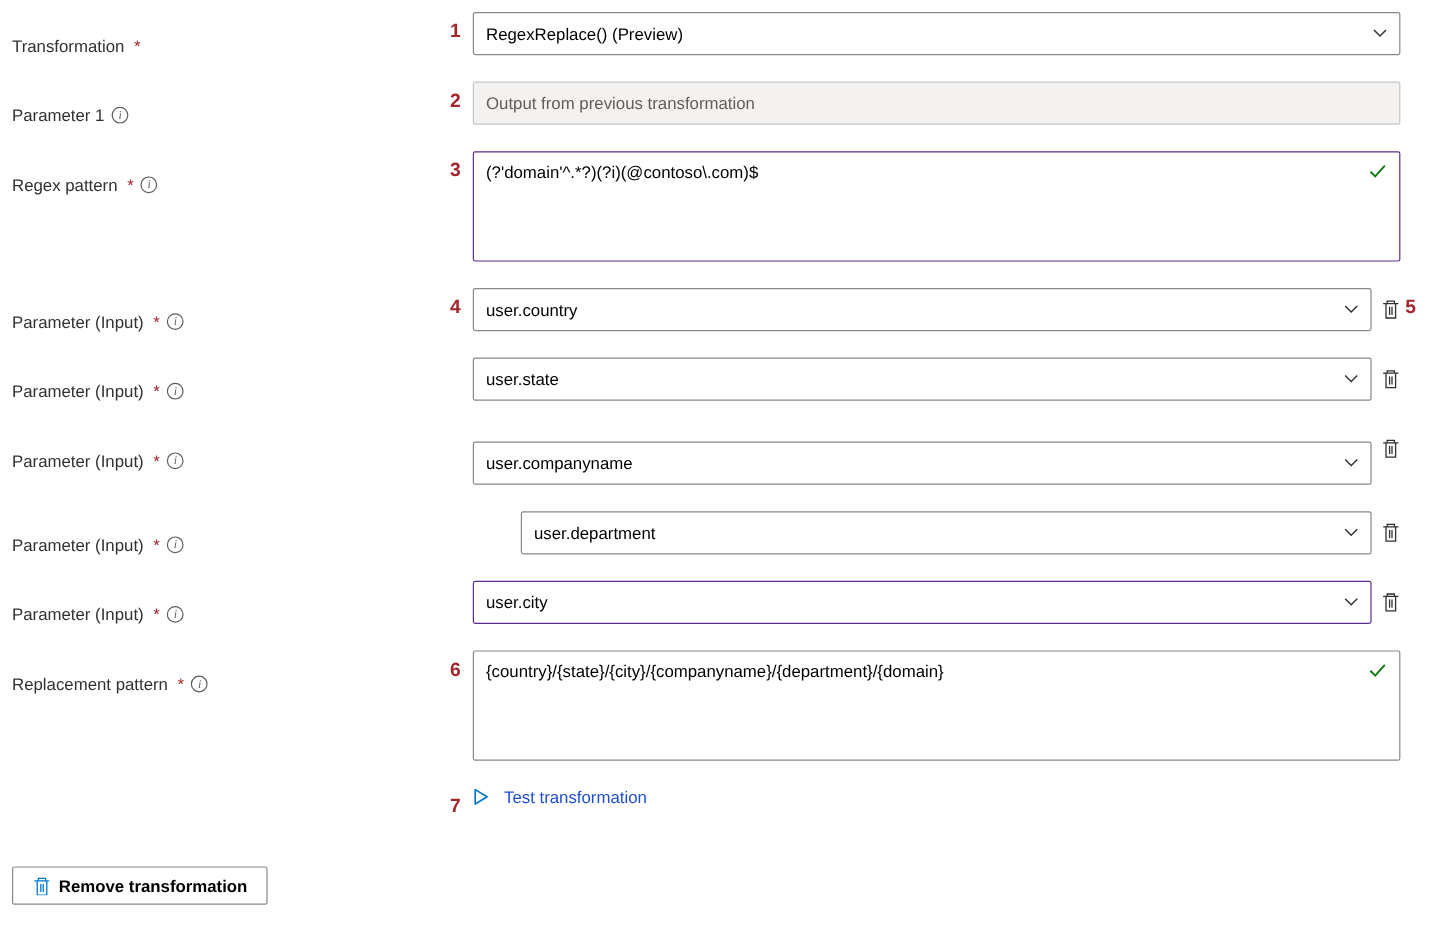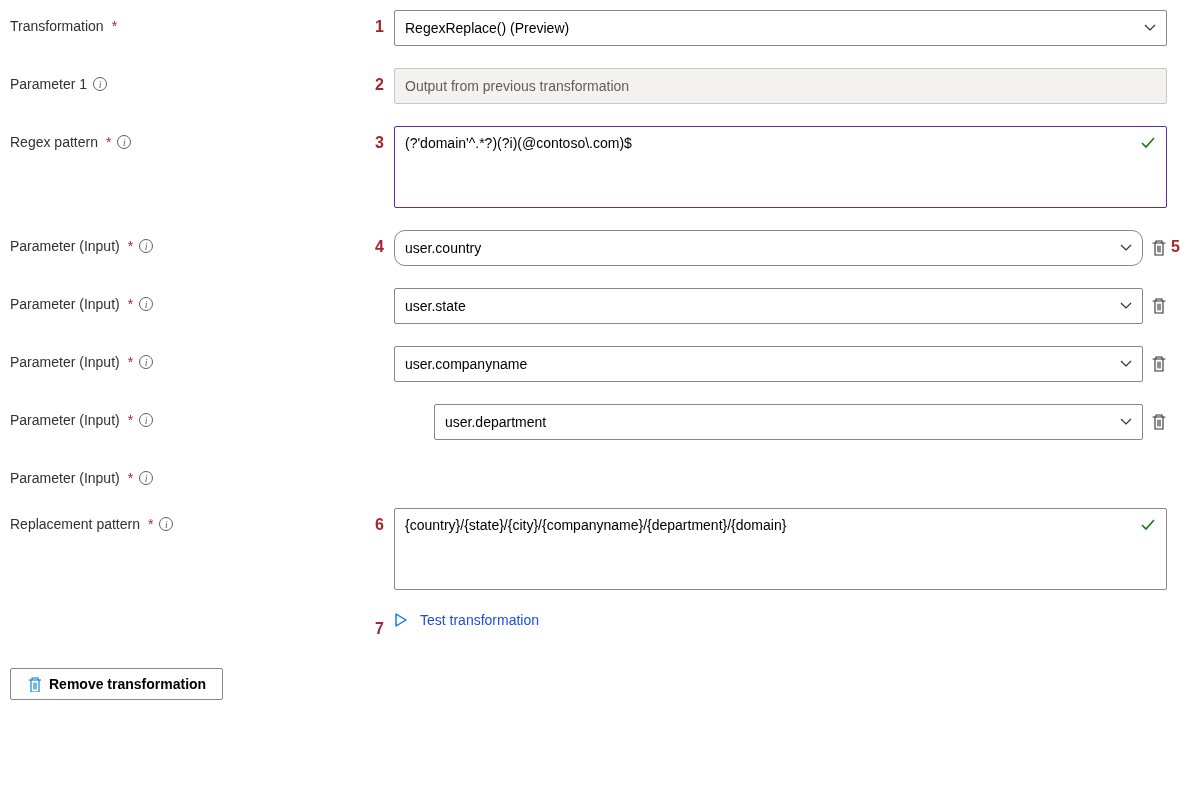--- a/index.html
+++ b/index.html
@@ -18,20 +18,21 @@
     margin-bottom: 22px;
   }
   .label-col {
     width: 350px;
     flex-shrink: 0;
     display: flex;
     align-items: center;
     gap: 6px;
     padding-top: 8px;
     font-size: 14px;
+    margin-top: 12px;
   }
   .req { color: #a4262c; margin-left: 2px; }
   .num-col {
     width: 34px;
     flex-shrink: 0;
     text-align: right;
     padding-right: 10px;
     padding-top: 8px;
     font-weight: 700;
     color: #a4262c;
@@ -56,21 +57,21 @@
     font-size: 14px;
     color: #000000;
     display: flex;
     align-items: center;
     justify-content: space-between;
     padding: 0 10px;
     height: 36px;
   }
   .dropdown.focused, .textarea.focused { border-color: #5c2d91; }
   .textarea {
-    height: 82px;
+    height: 92px;
     align-items: flex-start;
     padding-top: 8px;
     position: relative;
   }
   .textbox.disabled {
     background: #f3f2f1;
     color: #605e5c;
     border-color: #c8c6c4;
     text-align: center;
   }
@@ -106,21 +107,21 @@
     display: inline-flex;
     align-items: center;
     gap: 8px;
     border: 1px solid #8a8886;
     background: #fff;
     padding: 7px 16px;
     font-size: 14px;
     cursor: pointer;
     font-weight: 600;
     border-radius: 2px;
-    margin-top: 30px;
+    margin-top: 40px;
   }
   .remove-btn .trash-inline { width:14px; height:16px; color:#0078d4; }
   .dropdown-main { flex:1; max-width: 752px; }
 </style>
 </head>
 <body>
 
 
 
 
@@ -196,21 +197,21 @@
 
 <div id="param-rows">
     <div class="row">
     <div class="label-col">
       <span>Parameter (Input)</span>
       <span class="req">*</span>
       <span class="info-icon">i</span>
     </div>
     <div class="num-col">4</div>
     <div class="control-col">
-      <div class="dropdown " style="max-width:752px;border-radius:11px;">
+      <div class="dropdown " style="max-width:752px;">
         <span>user.country</span>
         <svg class="chevron">
             <use href="#chev-down"></use>
           </svg>
       </div>
       <svg class="trash-icon">
           <use href="#trash"></use>
         </svg>
     </div>
     <div class="num-right">5</div>
@@ -236,21 +237,21 @@
     <div class="num-right"></div>
   </div>
     <div class="row">
     <div class="label-col">
       <span>Parameter (Input)</span>
       <span class="req">*</span>
       <span class="info-icon">i</span>
     </div>
     <div class="num-col"></div>
     <div class="control-col">
-      <div class="dropdown " style="max-width:752px;">
+      <div class="dropdown " style="max-width:752px;margin-top:12px;">
         <span>user.companyname</span>
         <svg class="chevron">
             <use href="#chev-down"></use>
           </svg>
       </div>
       <svg class="trash-icon">
           <use href="#trash"></use>
         </svg>
     </div>
     <div class="num-right"></div>
@@ -275,20 +276,31 @@
     </div>
     <div class="num-right"></div>
   </div>
     <div class="row">
     <div class="label-col">
       <span>Parameter (Input)</span>
       <span class="req">*</span>
       <span class="info-icon">i</span>
     </div>
     <div class="num-col"></div>
+    <div class="control-col">
+      <div class="dropdown focused" style="max-width:752px;">
+        <span>user.city</span>
+        <svg class="chevron">
+            <use href="#chev-down"></use>
+          </svg>
+      </div>
+      <svg class="trash-icon">
+          <use href="#trash"></use>
+        </svg>
+    </div>
     <div class="num-right"></div>
   </div>
   </div>
 
 
 <div class="row">
   <div class="label-col">
     <span>Replacement pattern</span>
     <span class="req">*</span>
     <span class="info-icon">i</span>

